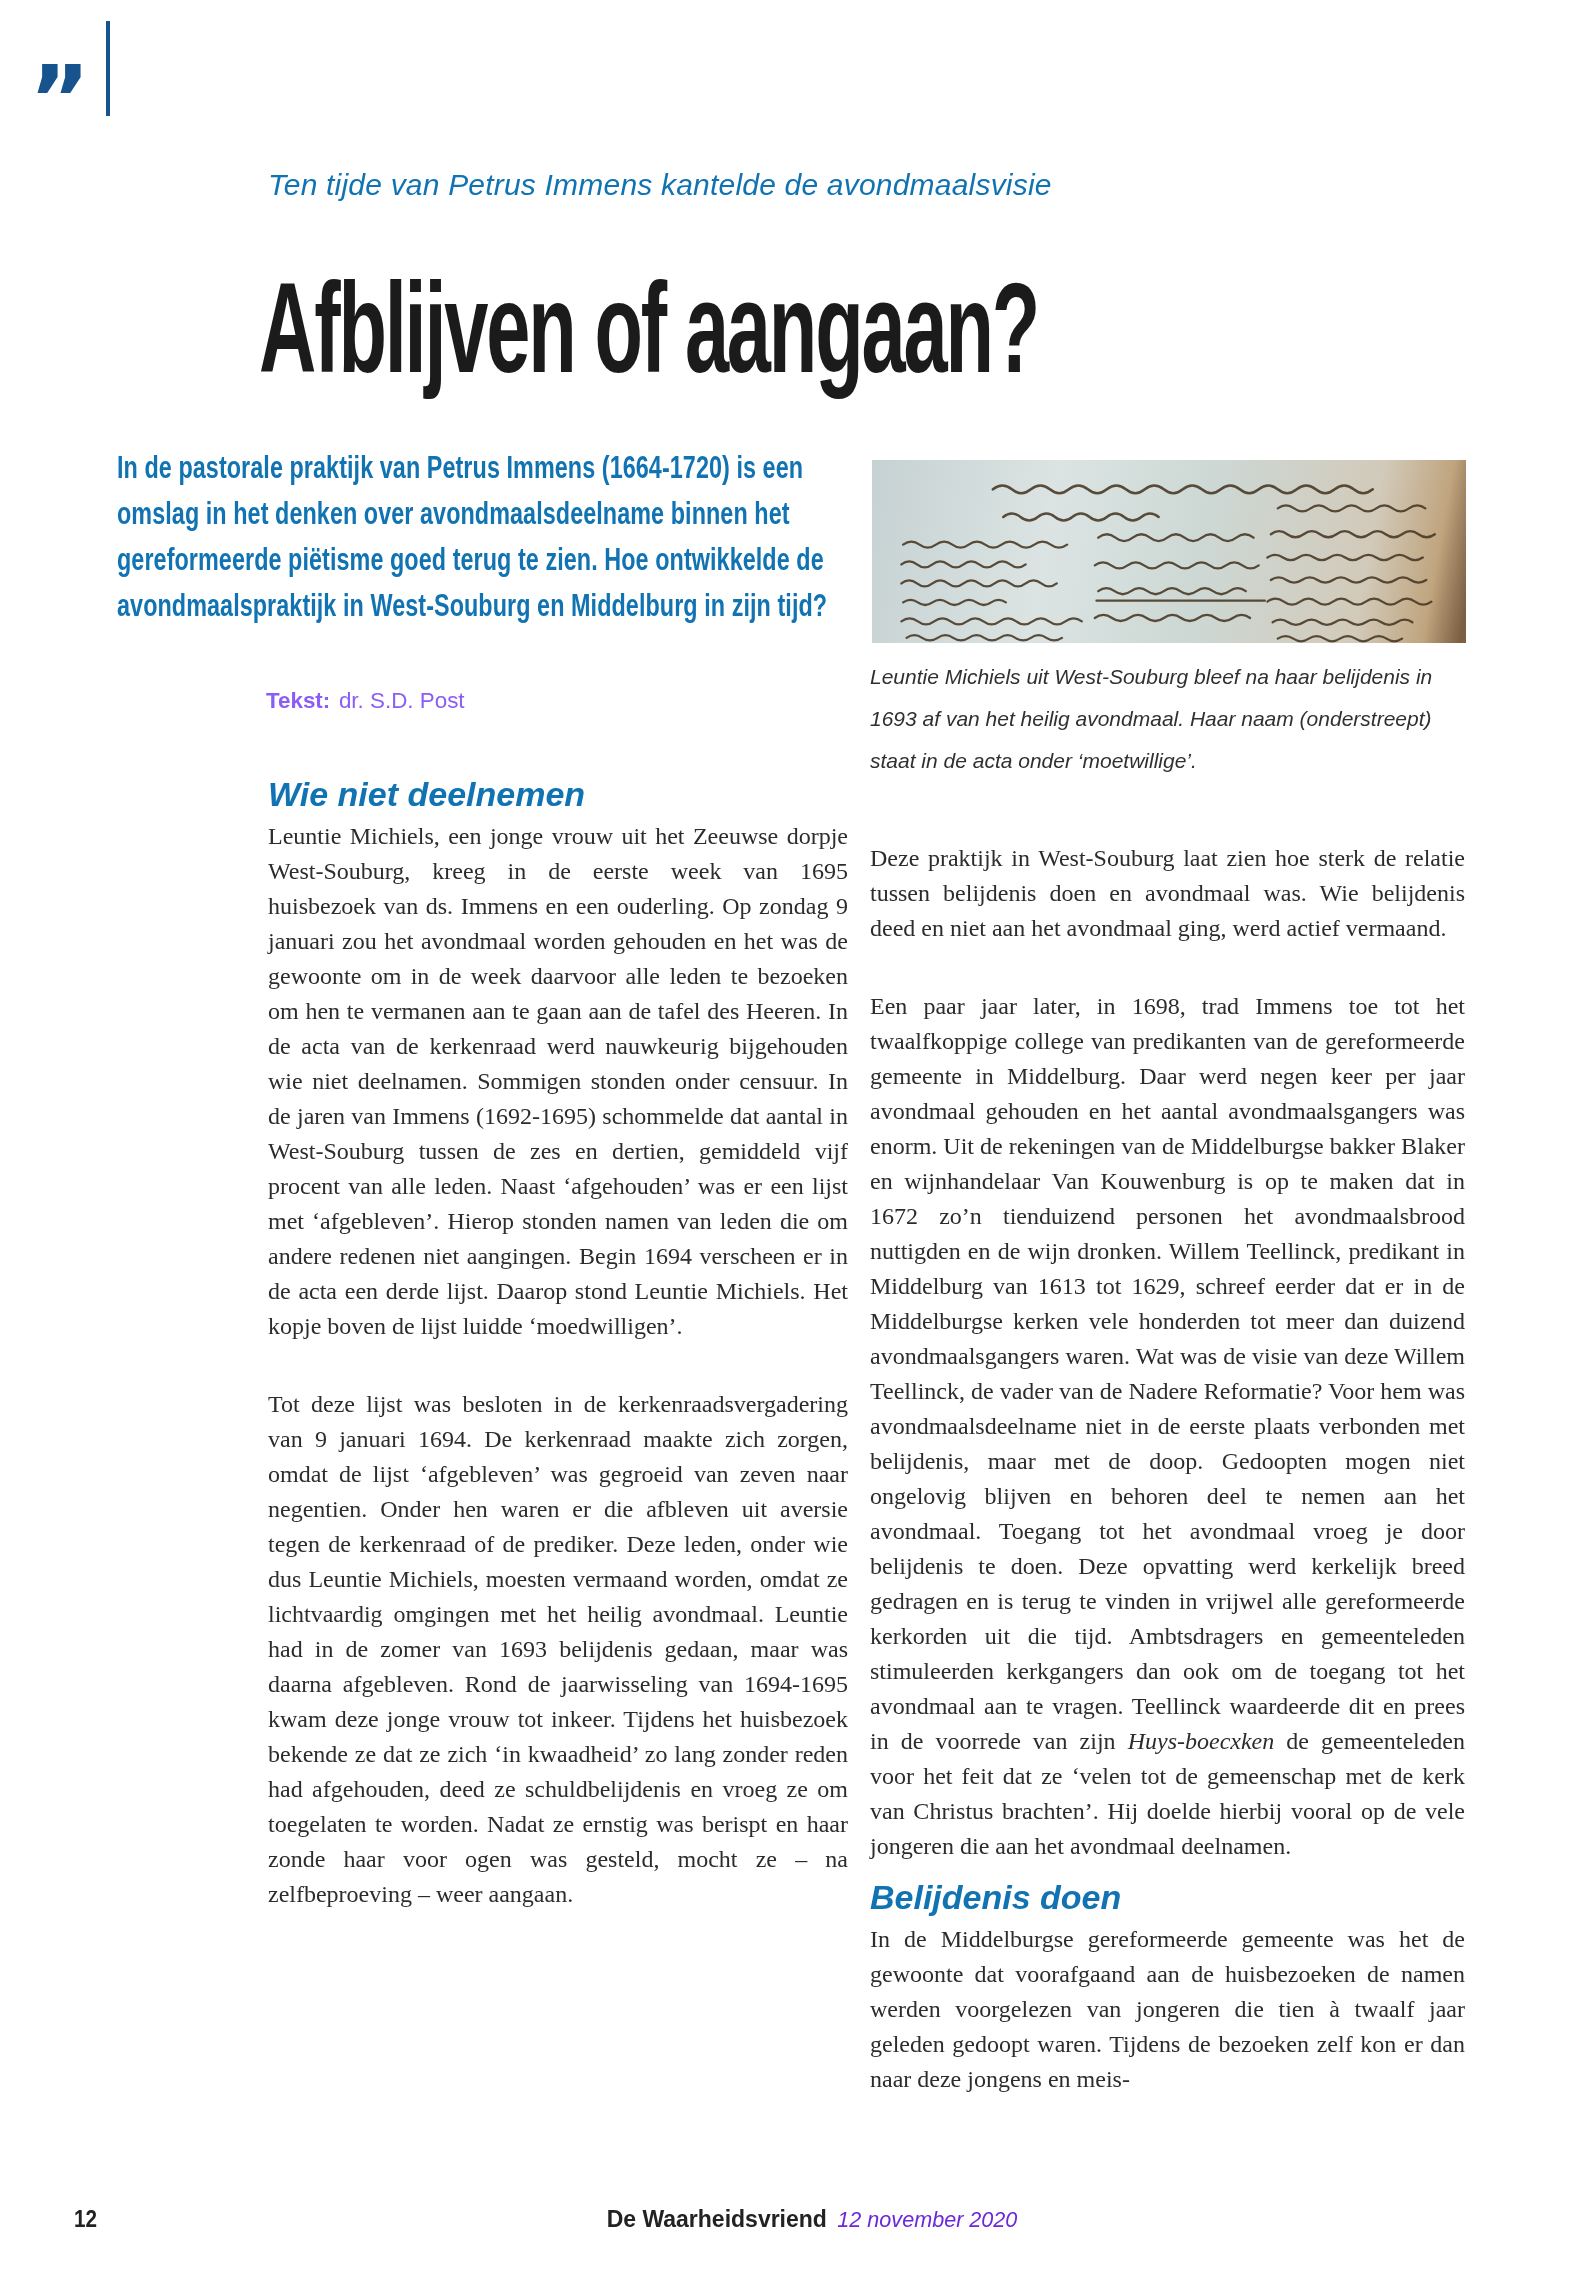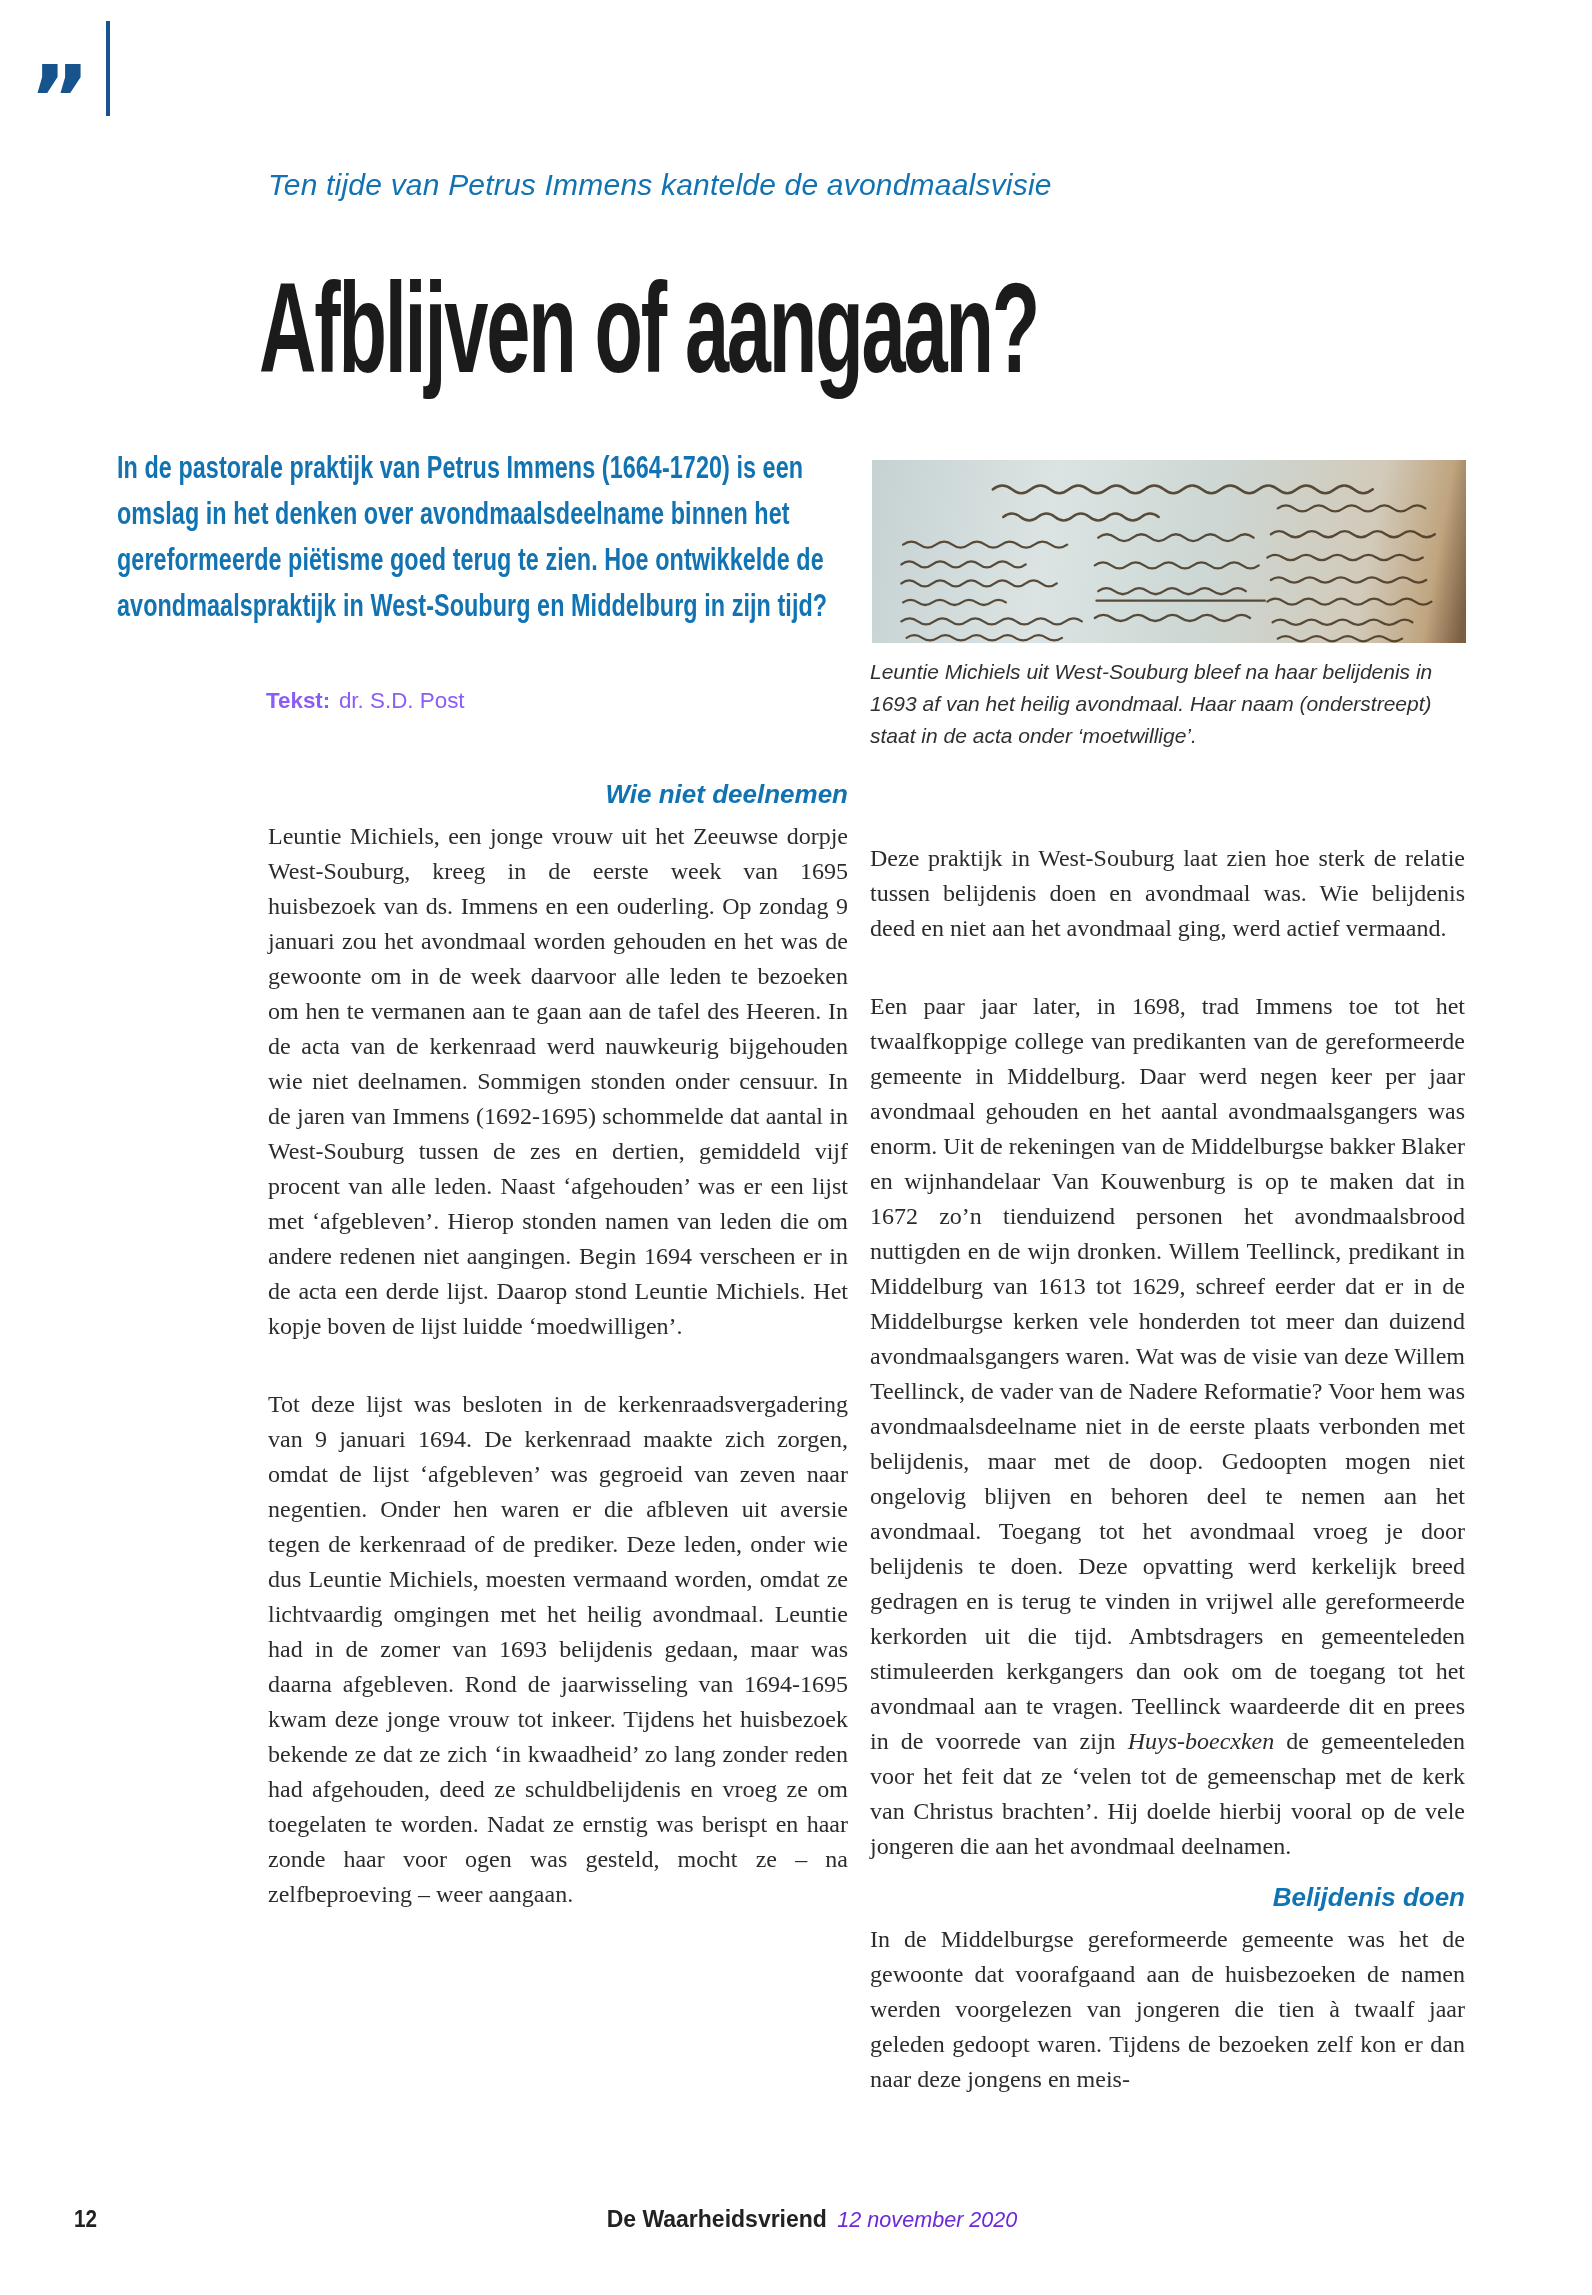--- a/index.html
+++ b/index.html
@@ -35,34 +35,34 @@
   }
   .byline{position:absolute;left:266px;top:688px;font-size:22.4px;color:#8b5cf6;}
   .byline .lbl{font-weight:bold;margin-right:8.6px;}
   .figure{
     position:absolute;left:872px;top:460px;width:594px;height:183px;
     background:linear-gradient(100deg,#c6d1d3 0%,#dbe4e2 30%,#cdd8d5 55%,#d2caba 82%,#c0a57f 93%,#7c5e42 99%);
   }
   .figure svg{position:absolute;left:0;top:0;width:100%;height:100%;}
   .figure-caption{
     position:absolute;left:870px;top:656px;width:597px;
-    font-size:21px;font-style:italic;line-height:32px;color:#303030;
+    font-size:21px;font-style:italic;line-height:42px;color:#303030;
   }
   .col{
     position:absolute;font-family:"Liberation Serif",serif;font-size:24px;
     line-height:35px;color:var(--body-ink);text-align:justify;
   }
   .col-left{left:268px;top:761px;width:580px;}
   .col-right{left:870px;top:841px;width:595px;}
   .body-para{margin:0;}
   .body-para + .body-para{margin-top:43px;}
   .col-heading{
     margin:15.5px 0 7px 0;font-family:"Liberation Sans",sans-serif;
-    font-size:26px;font-style:italic;font-weight:bold;color:var(--accent);line-height:35px;
-    text-align:right;
+    font-size:34px;font-style:italic;font-weight:bold;color:var(--accent);line-height:35px;
+    text-align:left;
   }
   .body-para .it{font-style:italic;}
   .drop-cap{
     float:left;width:7px;height:97px;background:var(--accent);margin:5.2px 14px 0 0;
   }
   .footer-num{
     position:absolute;left:74px;top:2206px;font-size:23px;font-weight:bold;color:#222;
     transform:scaleX(.9);transform-origin:left top;
   }
   .footer-center{

